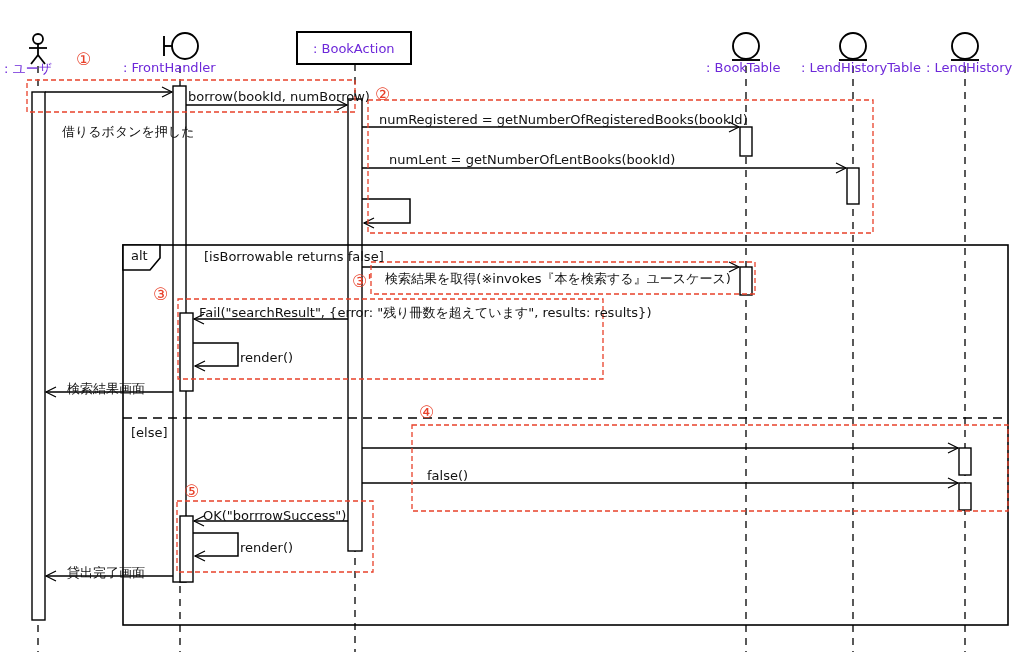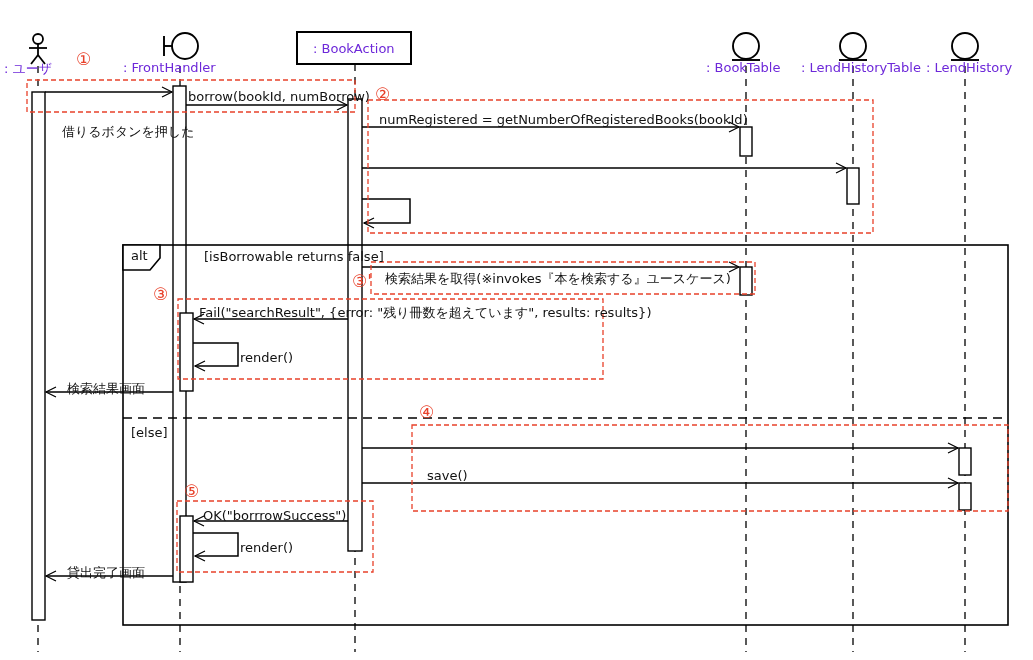--- a/index.html
+++ b/index.html
@@ -114,25 +114,26 @@
   <div class="hdr" style="left:801px;top:60px;">: LendHistoryTable</div>
   <div class="hdr" style="left:926px;top:60px;">: LendHistory</div>
 
   <div class="lbl" style="left:131px;top:249px;">alt</div>
   <div class="lbl" style="left:184px;top:250px;margin-left:20px;">[isBorrowable returns false]</div>
   <div class="lbl" style="left:131px;top:426px;">[else]</div>
 
   <div class="lbl lbl-jp" style="left:62px;top:77px;margin-top:48px;">借りるボタンを押した</div>
   <div class="lbl" style="left:188px;top:90px;">borrow(bookId, numBorrow)</div>
   <div class="lbl" style="left:379px;top:113px;">numRegistered = getNumberOfRegisteredBooks(bookId)</div>
+  <div class="lbl" style="left:389px;top:153px;">numLent = getNumberOfLentBooks(bookId)</div>
   <div class="lbl lbl-jp" style="left:385px;top:272px;">検索結果を取得(※invokes『本を検索する』ユースケース)</div>
   <div class="lbl lbl-jp" style="left:199px;top:306px;">Fail("searchResult", {error: "残り冊数を超えています", results: results})</div>
   <div class="lbl" style="left:240px;top:351px;">render()</div>
   <div class="lbl lbl-jp" style="left:67px;top:382px;">検索結果画面</div>
-  <div class="lbl" style="left:427px;top:469px;">save()</div>
+  <div class="lbl" style="left:427px;top:469px;">false()</div>
   <div class="lbl" style="left:203px;top:509px;">OK("borrrowSuccess")</div>
   <div class="lbl" style="left:240px;top:541px;">render()</div>
   <div class="lbl lbl-jp" style="left:67px;top:566px;">貸出完了画面</div>
 
   <div class="num" style="left:76px;top:51px;">①</div>
   <div class="num" style="left:375px;top:86px;">②</div>
   <div class="num" style="left:153px;top:286px;">③</div>
   <div class="num" style="left:352px;top:273px;">③'</div>
   <div class="num" style="left:419px;top:404px;">④</div>
   <div class="num" style="left:184px;top:483px;">⑤</div>

